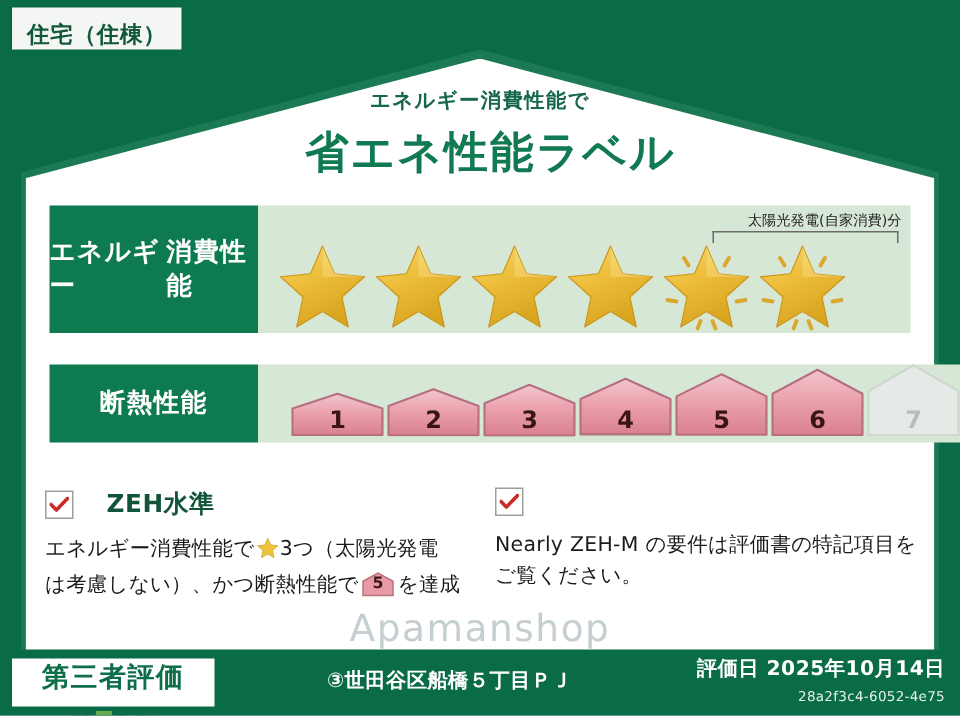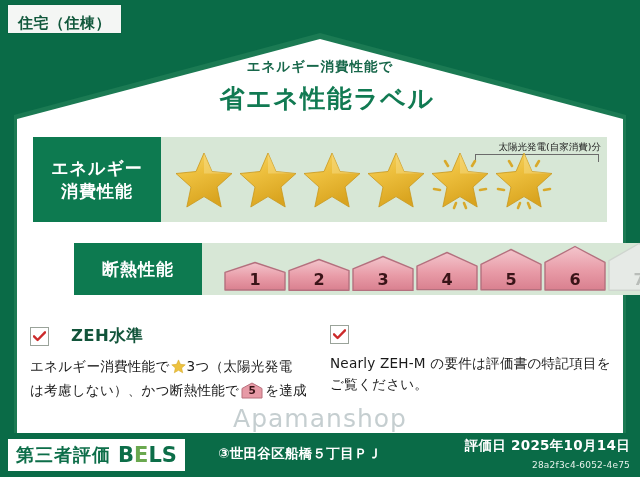--- a/index.html
+++ b/index.html
@@ -26,34 +26,34 @@
     box-shadow:0 0 0 1px rgba(0,0,0,.04);
   }
   #tag-house{left:8px;top:5px;height:28px;padding:0 10px;}
   #tag-house .t{font-size:15px;font-weight:bold;color:#11583c;letter-spacing:.5px;}
   #tag-renew{right:8px;top:4px;height:30px;padding:0 10px 0 6px;gap:5px;}
   #tag-renew .t{font-size:14px;font-weight:bold;color:#11583c;letter-spacing:.3px;}
 
   
   #title-block{position:absolute;left:0;right:0;top:58px;text-align:center;}
   #title-sub{font-size:13.5px;font-weight:bold;color:#17674a;letter-spacing:1px;}
-  #title-main{font-size:25px;font-weight:bold;color:#117a52;letter-spacing:1.5px;margin-top:6px;padding-left:14px;}
+  #title-main{font-size:29px;font-weight:bold;color:#117a52;letter-spacing:1.5px;margin-top:6px;padding-left:14px;}
 
   
   .row{position:absolute;left:33px;width:574px;display:flex;align-items:stretch;}
   #row-energy{top:137px;height:85px;}
   #row-insul{top:243px;height:52px;}
   .row-label{
-    width:128px;background:#0d7a50;color:#fff;display:flex;flex-direction:column;
+    width:139px;background:#0d7a50;color:#fff;display:flex;
     align-items:center;justify-content:center;font-weight:bold;line-height:1.3;
     letter-spacing:1px;flex:none;
   }
   #row-energy .row-label{font-size:17px;}
-  #row-insul .row-label{font-size:17px;margin-left:41px;}
-  .row-body{flex:1;background:#d7e7d6;position:relative;display:flex;align-items:center;}
+  #row-insul .row-label{font-size:17px;}
+  .row-body{flex:1;background:#d7e7d6;position:relative;display:flex;align-items:flex-end;}
 
   
   #stars{display:flex;align-items:center;gap:2px;padding-left:12px;position:relative;}
   .star-wrap{position:relative;width:62px;height:62px;display:flex;align-items:center;justify-content:center;}
   .solar-caption{
     position:absolute;right:6px;top:4px;font-size:9.5px;color:#222;white-space:nowrap;
   }
   .solar-bracket{
     position:absolute;right:8px;top:17px;width:122px;height:7px;
     border:1.5px solid #6b6b6b;border-bottom:none;
@@ -89,21 +89,21 @@
     font-size:10.5px;font-weight:bold;color:#3a1418;padding-bottom:1px;}
 
   
   #zehm-logo{display:flex;align-items:center;gap:2px;margin-left:4px;}
   #zehm-logo .mini{font-size:5px;line-height:1.15;color:#3f8f63;font-weight:bold;text-align:left;}
 
   
   #bottom-bar{position:absolute;left:0;right:0;bottom:0;height:44px;background:#0a6b47;}
   #bels-box{
     position:absolute;left:8px;bottom:6px;height:32px;background:#ffffff;
-    display:flex;align-items:center;padding:0 8px;gap:7px;
+    display:flex;align-items:center;padding:0 20px;gap:7px;flex-direction:column;
   }
   #bels-jp{font-size:18px;font-weight:bold;color:#0d6e49;letter-spacing:1px;}
   #bels-en{font-size:21px;font-weight:bold;color:#0d6e49;letter-spacing:0px;}
   #bels-en .l{color:#6aa84f;}
   #address{position:absolute;left:218px;bottom:14px;font-size:13.5px;color:#fff;font-weight:bold;letter-spacing:.3px;}
   #eval{position:absolute;right:10px;bottom:22px;font-size:13.5px;color:#fff;font-weight:bold;letter-spacing:.3px;}
   #uid{position:absolute;right:10px;bottom:7px;font-size:9px;color:#e8f2ec;letter-spacing:.2px;}
 
   #watermark{
     position:absolute;left:0;right:0;top:404px;text-align:center;

